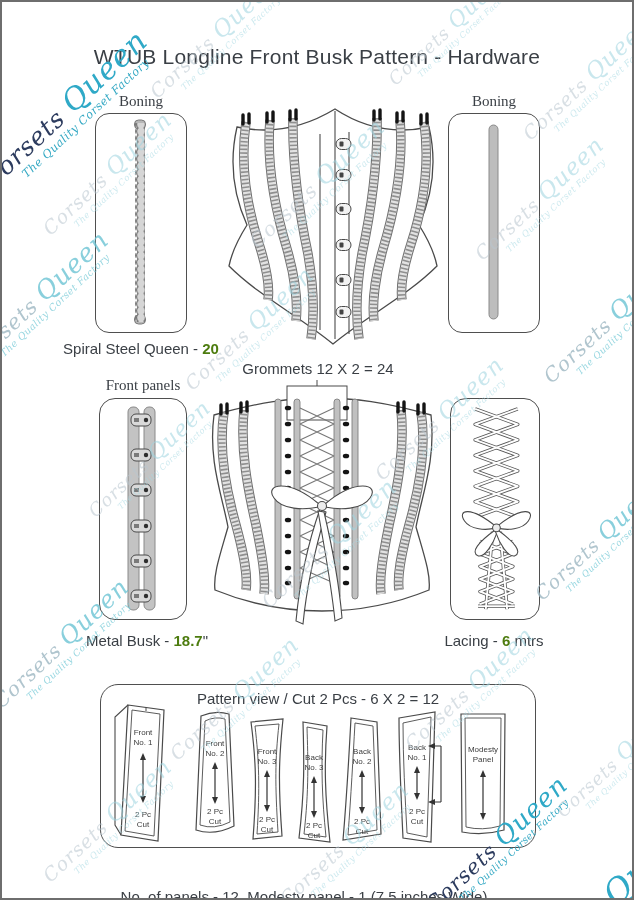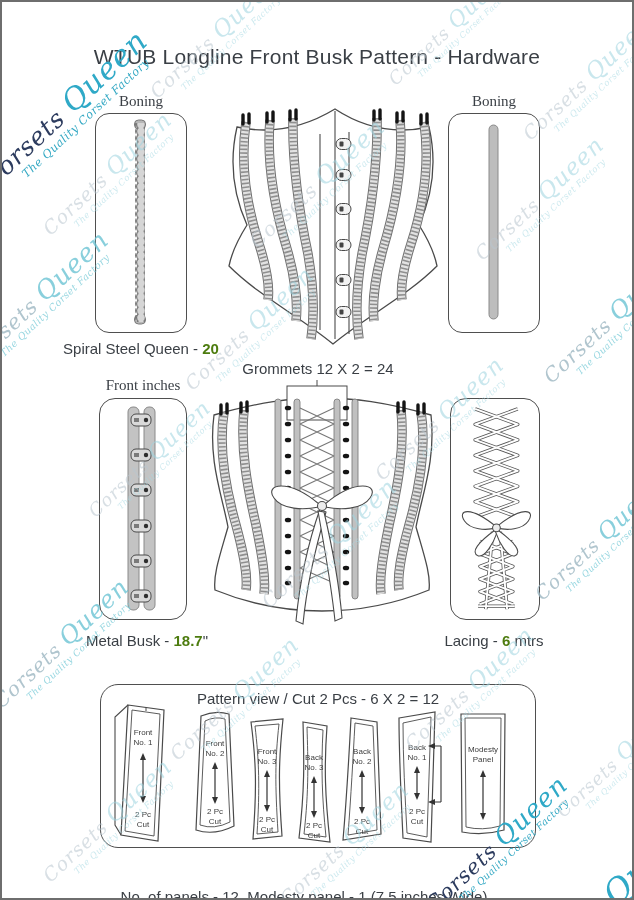--- a/index.html
+++ b/index.html
@@ -122,21 +122,21 @@
         <rect x="132.5" y="215.5" width="4" height="5" rx="1" fill="#444"></rect>
       </g>
     </g>
   </svg>
 
   <div class="abs ctr caption" style="left:39px;top:338px;width:200px;">
     <span>Spiral Steel Queen - </span><span class="redval">20</span>
   </div>
   <div class="abs ctr caption" style="left:166px;top:358px;width:300px;">Grommets 12 X 2 = 24</div>
 
-  <div class="abs ctr seclabel" style="left:41px;top:375px;width:200px;">Front inches</div>
+  <div class="abs ctr seclabel" style="left:41px;top:375px;width:200px;">Front panels</div>
 
   <div class="abs roundbox" style="left:97px;top:396px;width:88px;height:222px;border-radius:16px;">
     <svg width="85" height="219" viewBox="0 0 85 219">
       <rect x="28" y="8" width="11" height="203" rx="5" fill="#c3c3c3" stroke="#8a8a8a"></rect>
       <rect x="44" y="8" width="11" height="203" rx="5" fill="#c3c3c3" stroke="#8a8a8a"></rect>
       <g>
         <g>
             <rect x="31" y="15" width="20" height="12" rx="5" fill="#d9d9d9" stroke="#4a4a4a"></rect>
             <circle cx="46" cy="21" r="2.2" fill="#2e2e2e"></circle>
             <rect x="34" y="19" width="5" height="4" fill="#7a7a7a"></rect>

